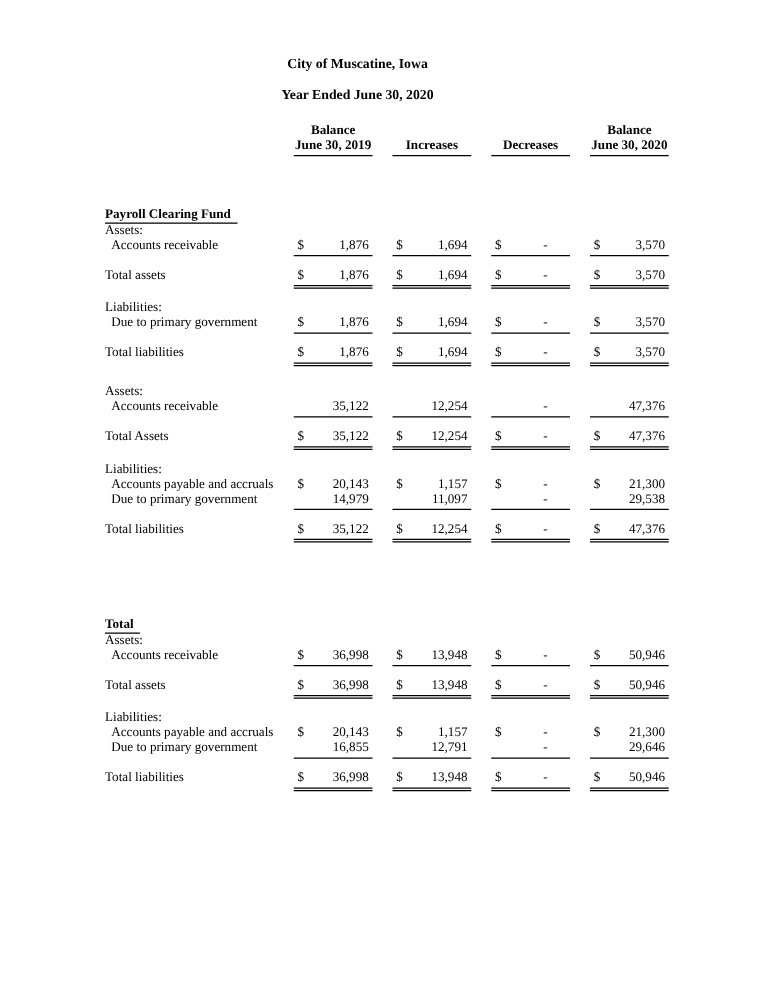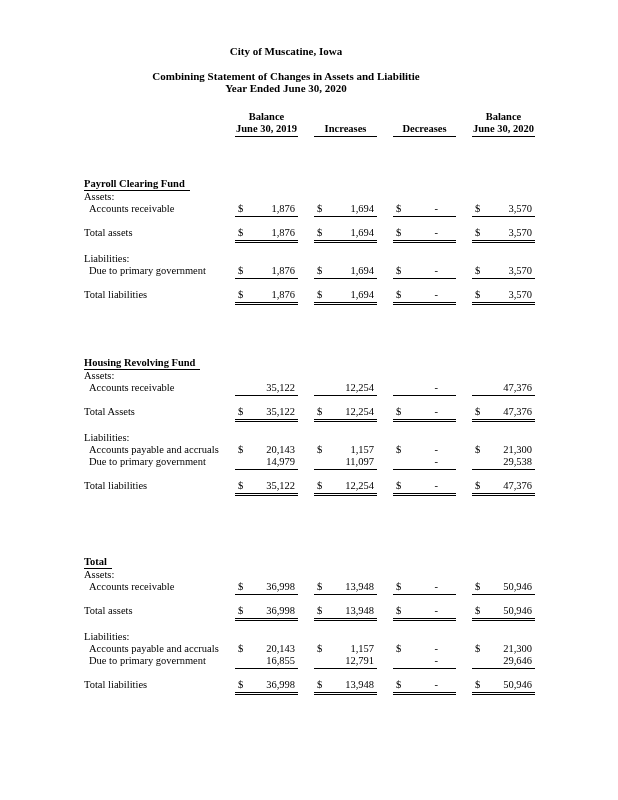--- a/index.html
+++ b/index.html
@@ -49,21 +49,20 @@
   .sp-m { height: 15px; }
   .sp-l { height: 23px; }
 </style>
 </head>
 <body>
 
 <div class="page">
 
   <div class="titleblock">
     <div class="org">City of Muscatine, Iowa</div>
-    <div>Combining Statement of Changes in Assets and Liabilitie</div>
     <div>Year Ended June 30, 2020</div>
   </div>
 
   <div class="content">
 
     <div class="colhead-row">
       <div class="lbl"></div>
       <div class="colcell">
         <div class="l1">Balance</div>
         <div class="l2">June 30, 2019</div>
@@ -166,23 +165,20 @@
             <span class="cur">$</span>
             <span class="val dash">-</span>
           </div>
           <div class="amt">
             <span class="cur">$</span>
             <span class="val">3,570</span>
           </div>
         </div>
         <div class="sp-m"></div>
         <div class="row ">
-          <div class="lbl"><span class="fundname">Housing Revolving Fund</span></div>
-        </div>
-        <div class="row ">
           <div class="lbl">Assets:</div>
         </div>
         <div class="row u1">
           <div class="lbl ind">Accounts receivable</div>
           <div class="amt">
             <span class="cur"></span>
             <span class="val">35,122</span>
           </div>
           <div class="amt">
             <span class="cur"></span>

